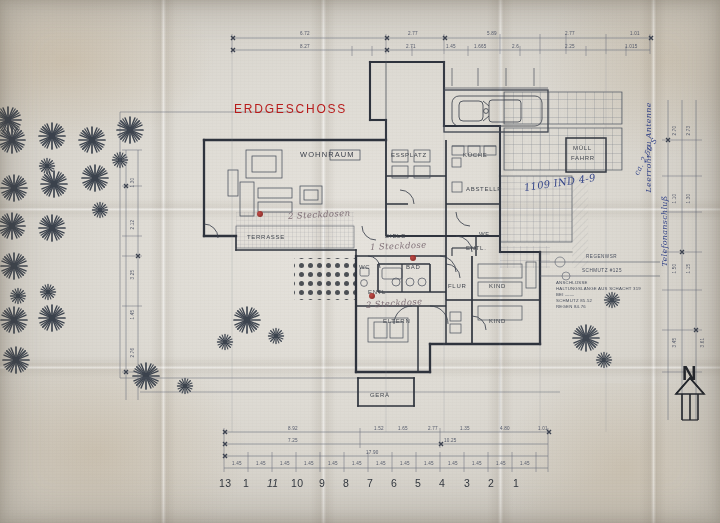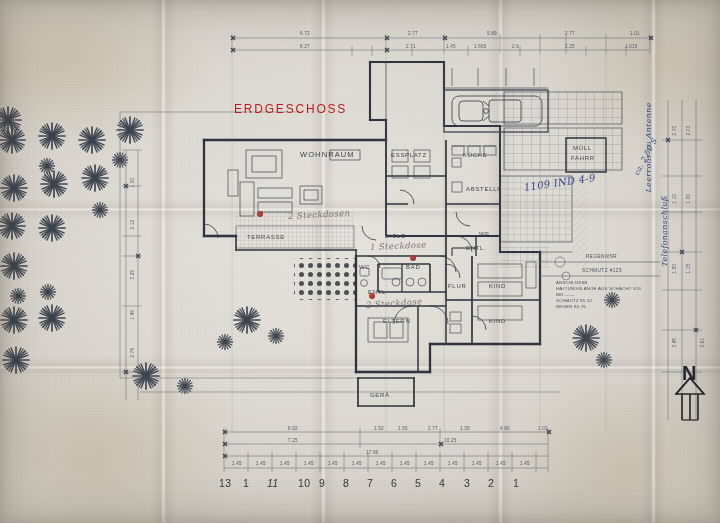--- a/index.html
+++ b/index.html
@@ -526,21 +526,21 @@
   <div class="t dim" style="left:670px;top:196px;transform:rotate(-90deg);">1.10</div>
   <div class="t dim" style="left:684px;top:196px;transform:rotate(-90deg);">1.30</div>
   <div class="t dim" style="left:670px;top:266px;transform:rotate(-90deg);">1.50</div>
   <div class="t dim" style="left:684px;top:266px;transform:rotate(-90deg);">1.15</div>
   <div class="t dim" style="left:670px;top:340px;transform:rotate(-90deg);">3.45</div>
   <div class="t dim" style="left:698px;top:340px;transform:rotate(-90deg);">3.61</div>
 
   <div class="t axisnum" style="left:219px;top:477px;">13</div>
   <div class="t axisnum" style="left:243px;top:477px;">1</div>
   <div class="t axisnum" style="left:267px;top:477px;font-style:italic;">11</div>
-  <div class="t axisnum" style="left:298px;top:477px;">10</div>
+  <div class="t axisnum" style="left:291px;top:477px;">10</div>
   <div class="t axisnum" style="left:319px;top:477px;">9</div>
   <div class="t axisnum" style="left:343px;top:477px;">8</div>
   <div class="t axisnum" style="left:367px;top:477px;">7</div>
   <div class="t axisnum" style="left:391px;top:477px;">6</div>
   <div class="t axisnum" style="left:415px;top:477px;">5</div>
   <div class="t axisnum" style="left:439px;top:477px;">4</div>
   <div class="t axisnum" style="left:464px;top:477px;">3</div>
   <div class="t axisnum" style="left:488px;top:477px;">2</div>
   <div class="t axisnum" style="left:513px;top:477px;">1</div>
 

